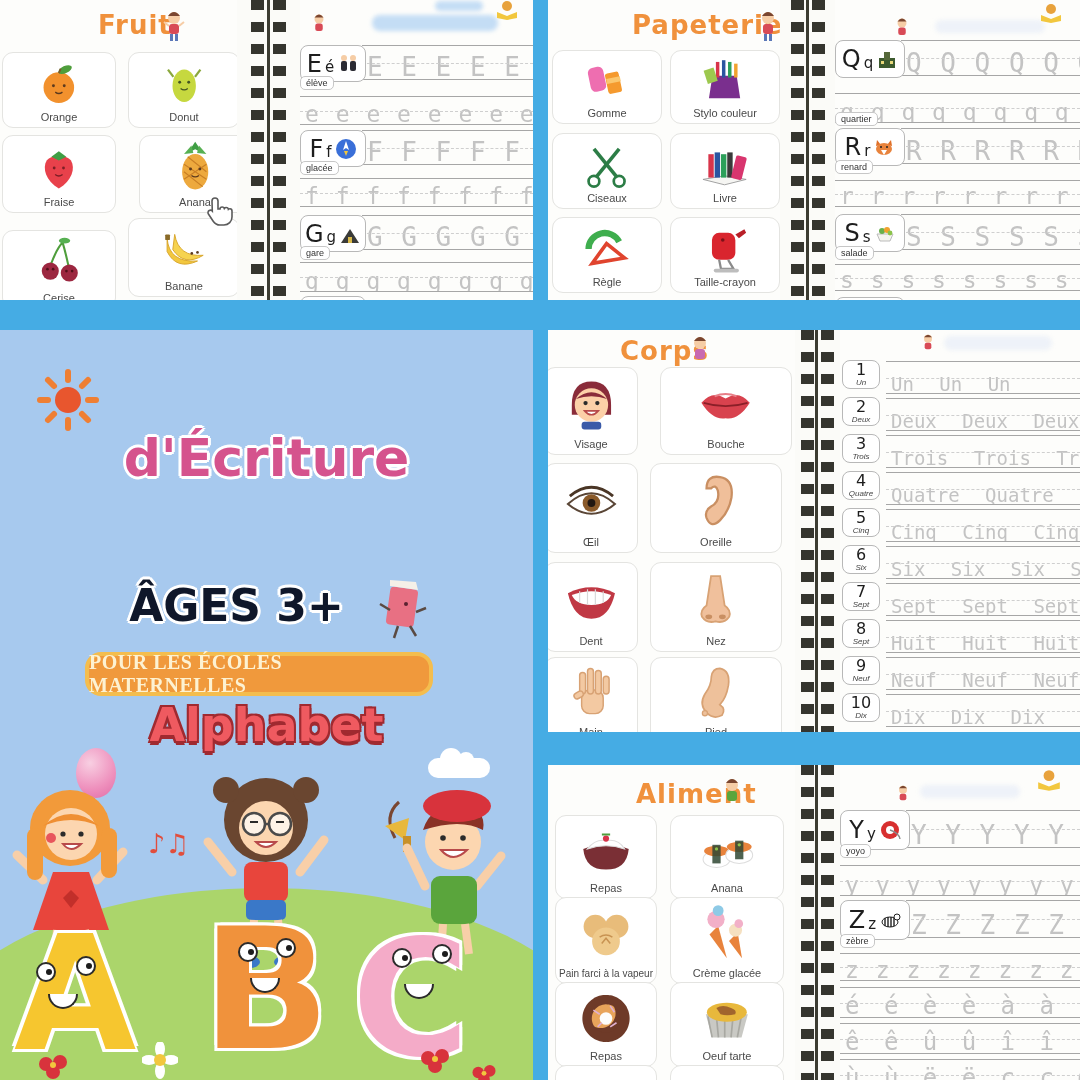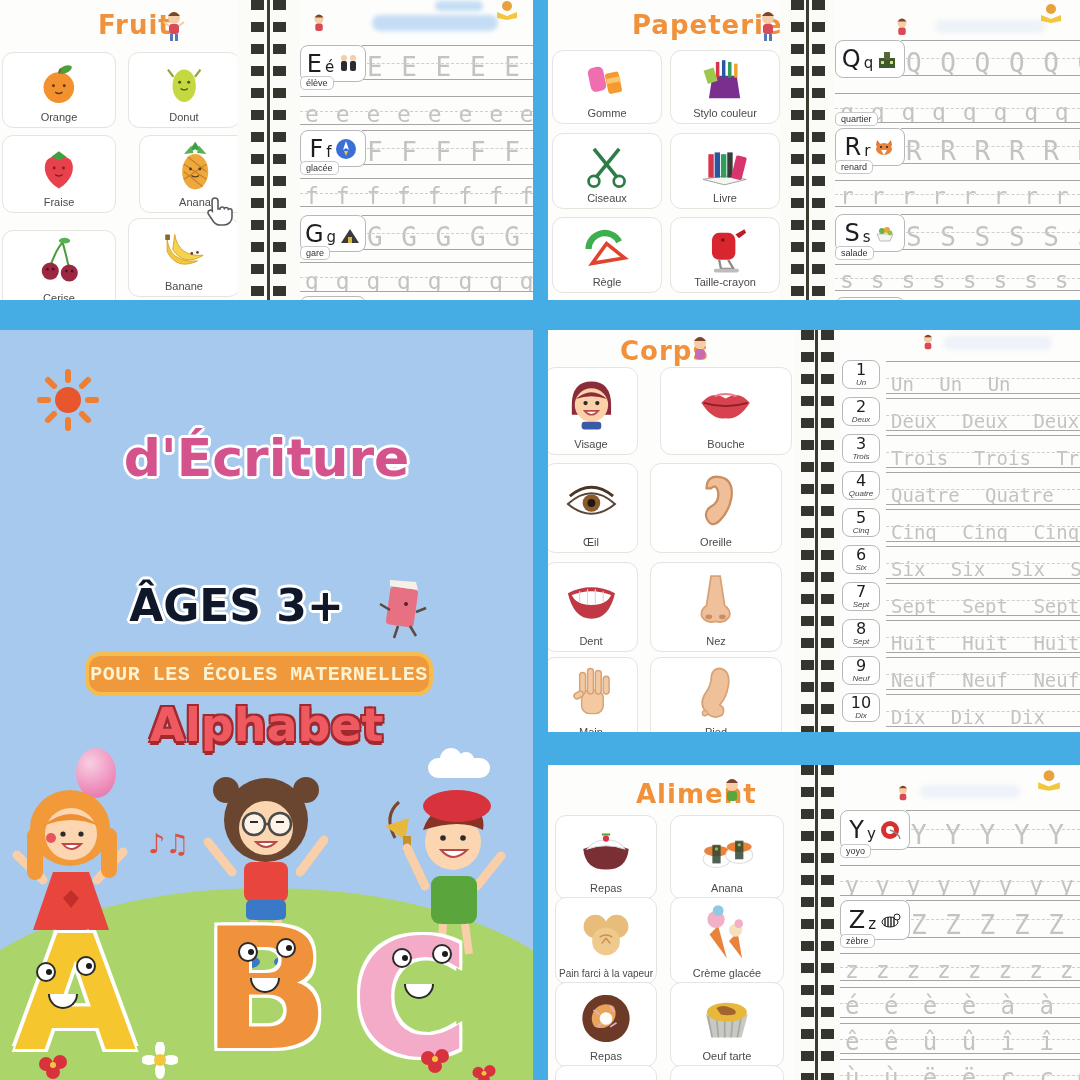--- a/index.html
+++ b/index.html
@@ -43,21 +43,21 @@
   
   .wm{position:absolute;background:rgba(150,195,240,.55);border-radius:9px;filter:blur(2px);}
   .wm.light{background:rgba(235,240,248,.85);}
   
   #p-cover{background:#a7c9ee;}
   .cov-title{position:absolute;left:0;width:100%;text-align:center;font-weight:bold;
              font-family:"DejaVu Sans",sans-serif;
              text-shadow:-2px -2px 0 #fff,2px -2px 0 #fff,-2px 2px 0 #fff,2px 2px 0 #fff,0 3px 0 #fff,0 -3px 0 #fff,3px 0 0 #fff,-3px 0 0 #fff;}
   .banner{position:absolute;background:#f0993c;border:4px solid #f4bd4e;border-radius:16px;
           display:flex;align-items:center;justify-content:center;color:#fdf2d2;font-weight:bold;
-          font-size:20px;letter-spacing:.5px;font-family:Liberation Mono, monospace;}
+          font-size:20px;letter-spacing:.5px;font-family:Liberation Serif, serif;}
   .cloud{position:absolute;background:#fff;border-radius:20px;}
   .cloud::before{content:"";position:absolute;left:12px;top:-10px;width:22px;height:22px;background:#fff;border-radius:50%;}
   .cloud::after{content:"";position:absolute;left:30px;top:-6px;width:16px;height:16px;background:#fff;border-radius:50%;}
   .hill{position:absolute;background:#abd56b;border-radius:50% 50% 0 0 / 40% 40% 0 0;}
   .abc{position:absolute;font-weight:bold;font-family:"DejaVu Sans",sans-serif;line-height:1;
        text-shadow:-3px -3px 0 #fff,3px -3px 0 #fff,-3px 3px 0 #fff,3px 3px 0 #fff;}
   .abc-eye{position:absolute;width:16px;height:16px;background:#fff;border:2px solid #2b2b2b;border-radius:50%;z-index:5;}
   .abc-eye::after{content:"";position:absolute;right:2px;top:5px;width:6px;height:6px;background:#1c1c1c;border-radius:50%;}
   .abc-mouth{position:absolute;width:26px;height:13px;background:#fff;border:2px solid #2b2b2b;border-top:none;
              border-radius:0 0 16px 16px;z-index:5;}

